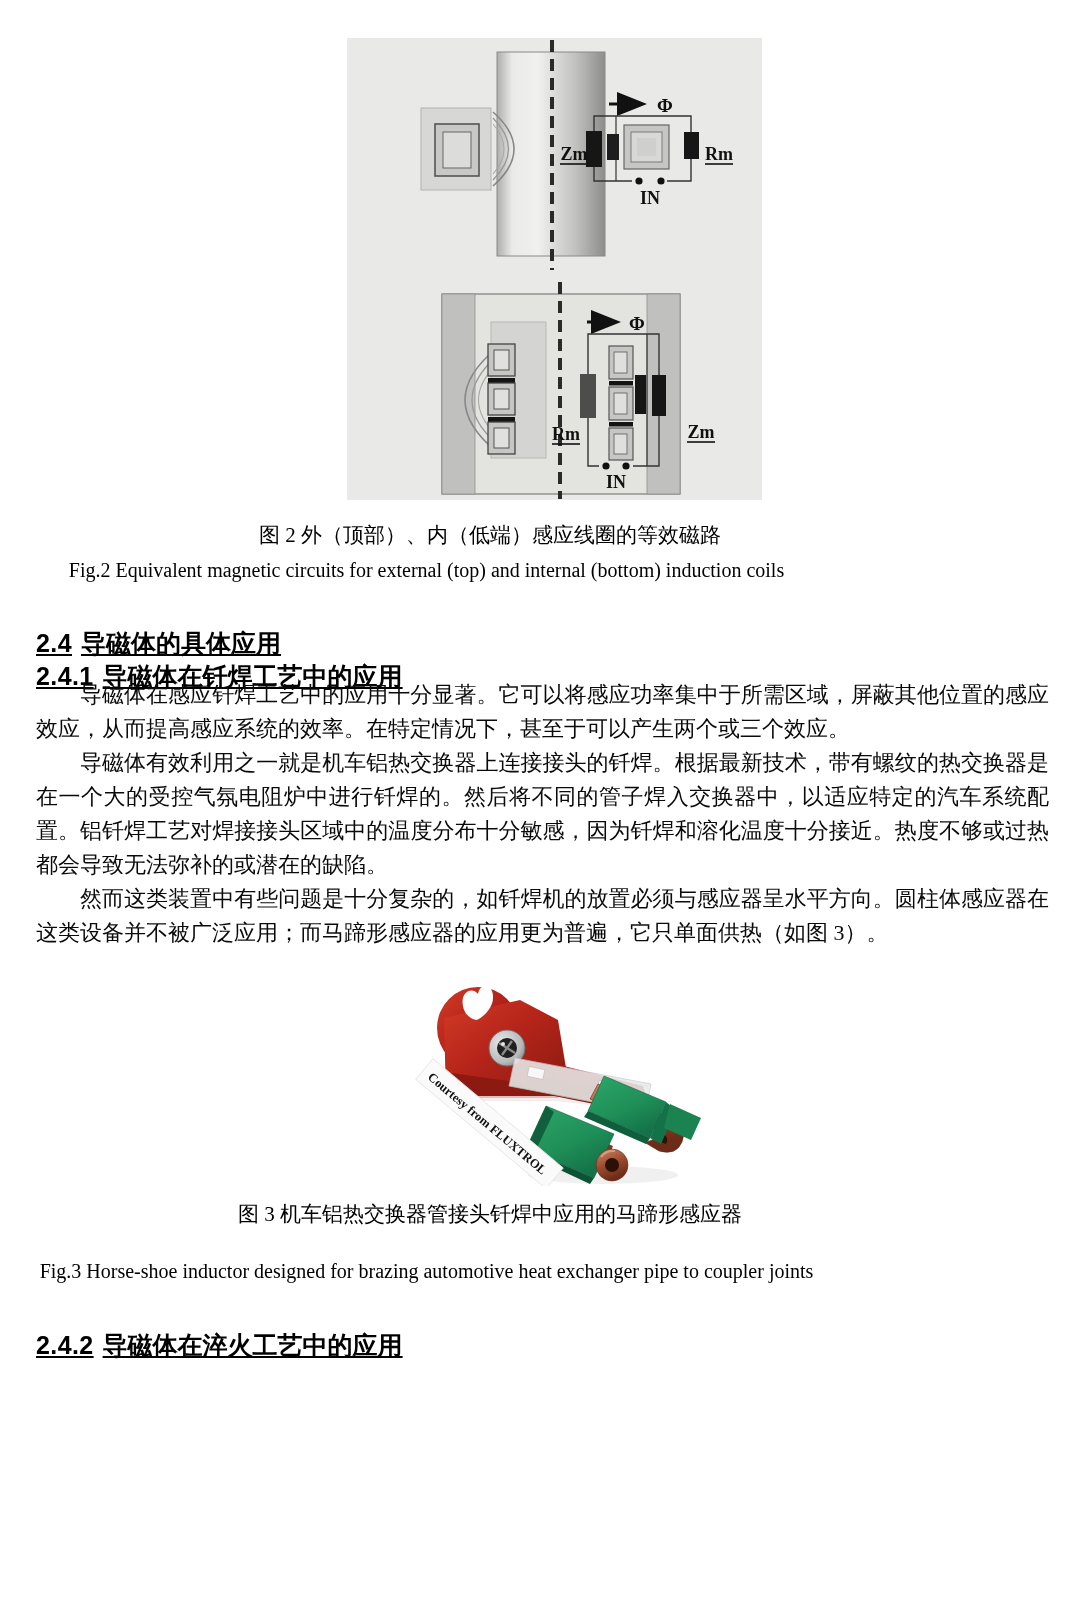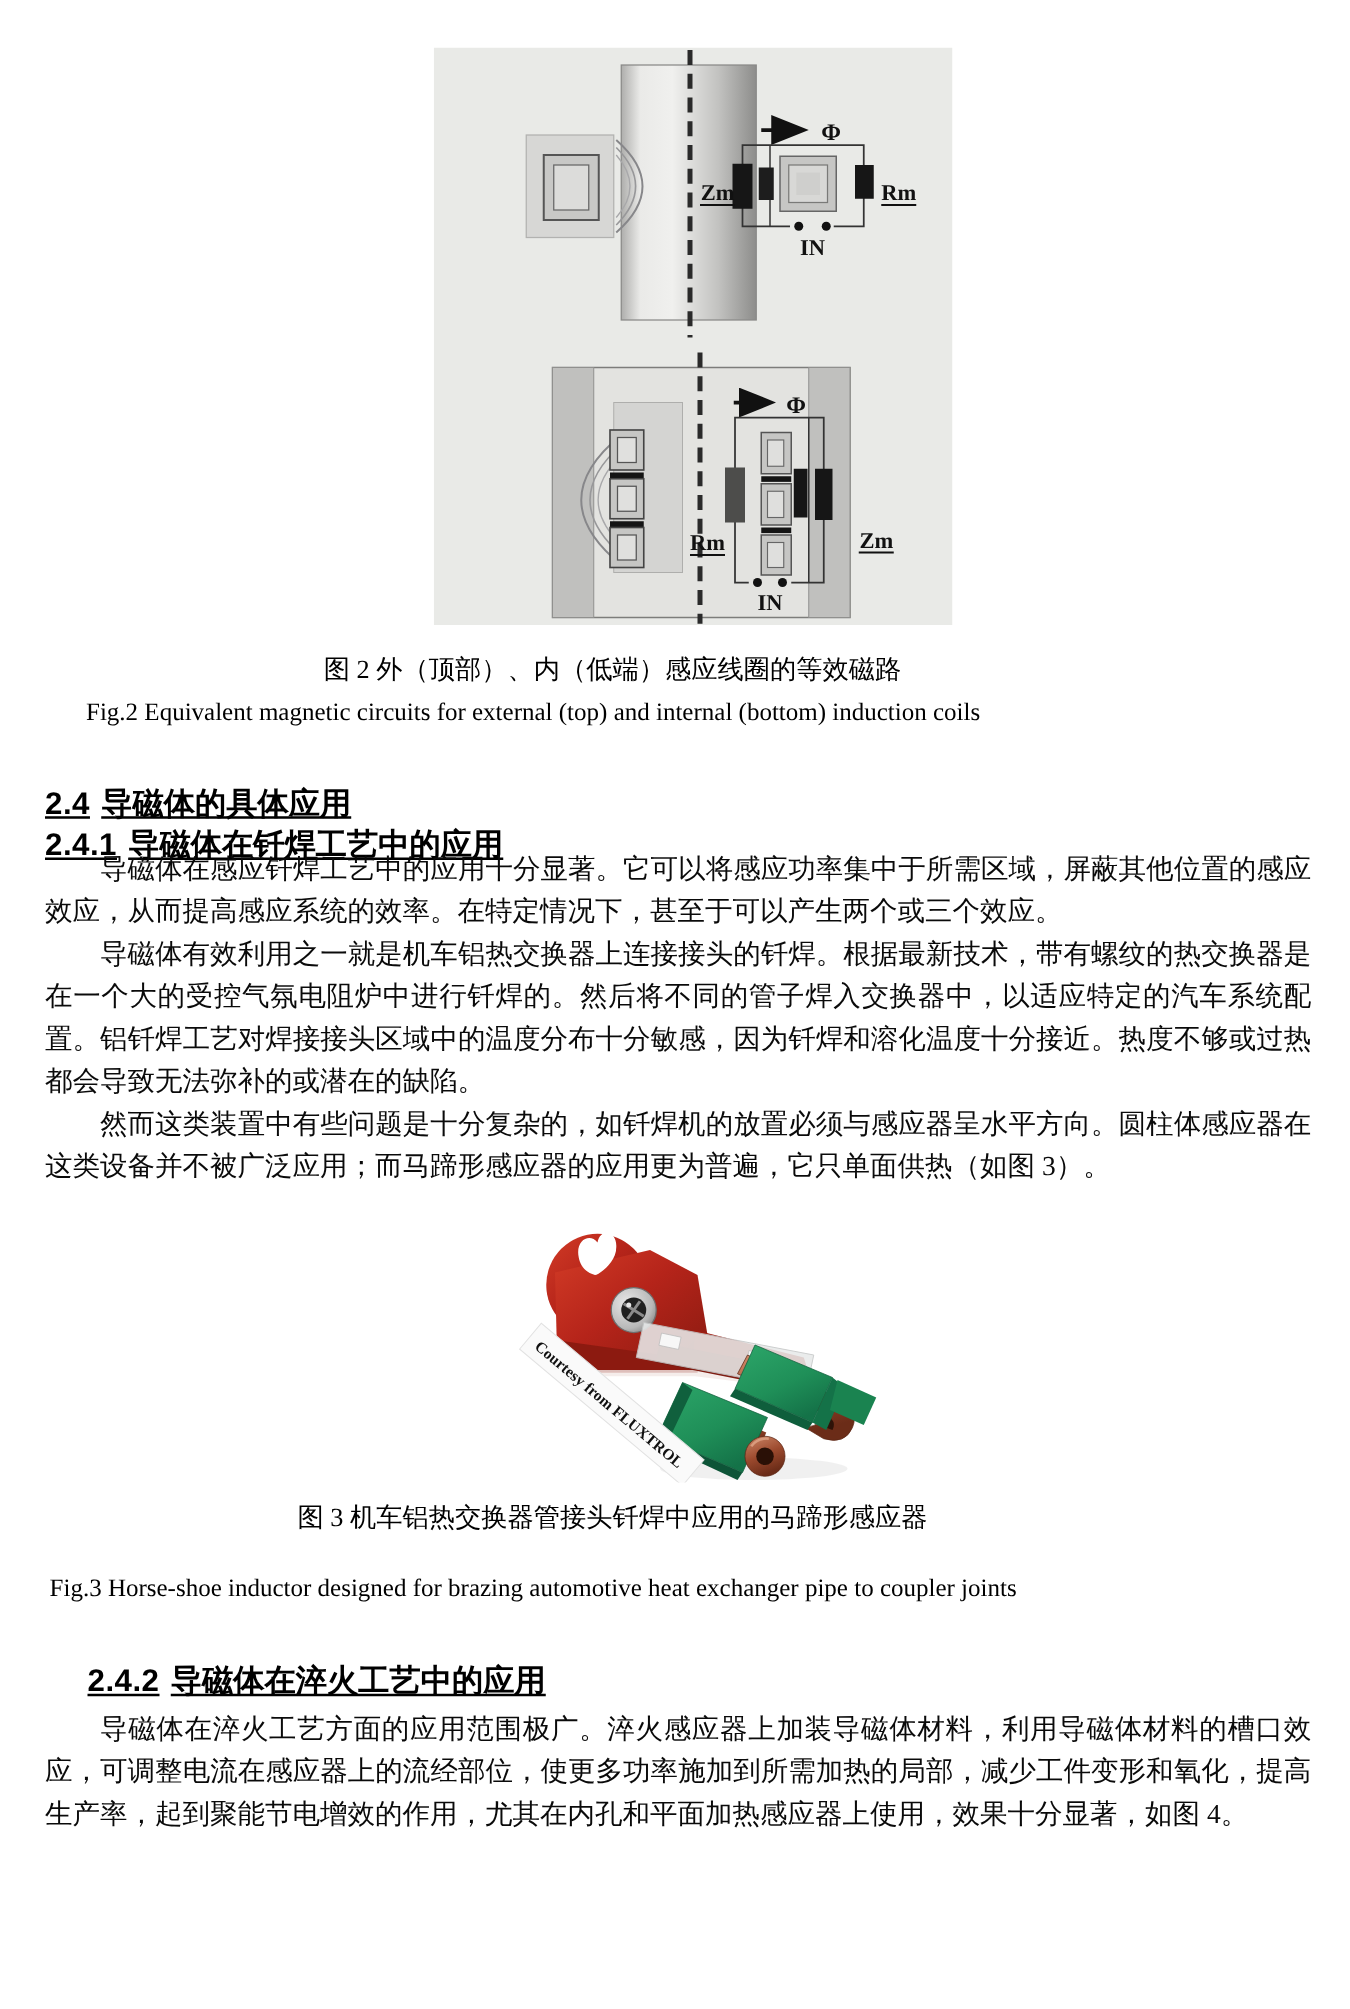--- a/index.html
+++ b/index.html
@@ -29,21 +29,21 @@
   .heading {
     left:36px;
     font-family:"Liberation Sans","DejaVu Sans",sans-serif;
     font-weight:bold; font-size:25px; line-height:28px; color:#000;
     white-space:nowrap;
     text-decoration:underline;
   }
   .heading .h-num { margin-right:9px; letter-spacing:0.4px; }
   .h24  { top:629px; }
   .h241 { top:662px; }
-  .h242 { top:1331px;margin-left:34px; }
+  .h242 { top:1331px; }
 
   
   .bodytext {
     left:36px; width:1013px;
     font-size:22px; line-height:34px;
     text-align:justify; text-justify:inter-ideograph;
     color:#0a0a0a;
   }
   .text1 { top:678px; }
   .text2 { top:1366px; }
@@ -260,14 +260,13 @@
     <text x="2" y="4" font-size="12.5" font-weight="bold" fill="#101010" font-family="Liberation Sans, DejaVu Sans, sans-serif">Courtesy from FLUXTROL</text>
   </g>
 </svg>
 
 <div class="abs caption-cn cap3cn">图 3 机车铝热交换器管接头钎焊中应用的马蹄形感应器</div>
 <div class="abs caption-en cap3en">Fig.3 Horse-shoe inductor designed for brazing automotive heat exchanger pipe to coupler joints</div>
 
 <div class="abs heading h242"><span class="h-num">2.4.2</span><span>导磁体在淬火工艺中的应用</span></div>
 
 <div class="abs bodytext text2">
-  <p>导磁体在淬火工艺方面的应用范围极广。淬火感应器上加装导磁体材料，利用导磁体材料的槽口效应，可调整电流在感应器上的流经部位，使更多功率施加到所需加热的局部，减少工件变形和氧化，提高生产率，起到聚能节电增效的作用，尤其在内孔和平面加热感应器上使用，效果十分显著，如图 4。</p>
 </div>
 
 </body></html>

